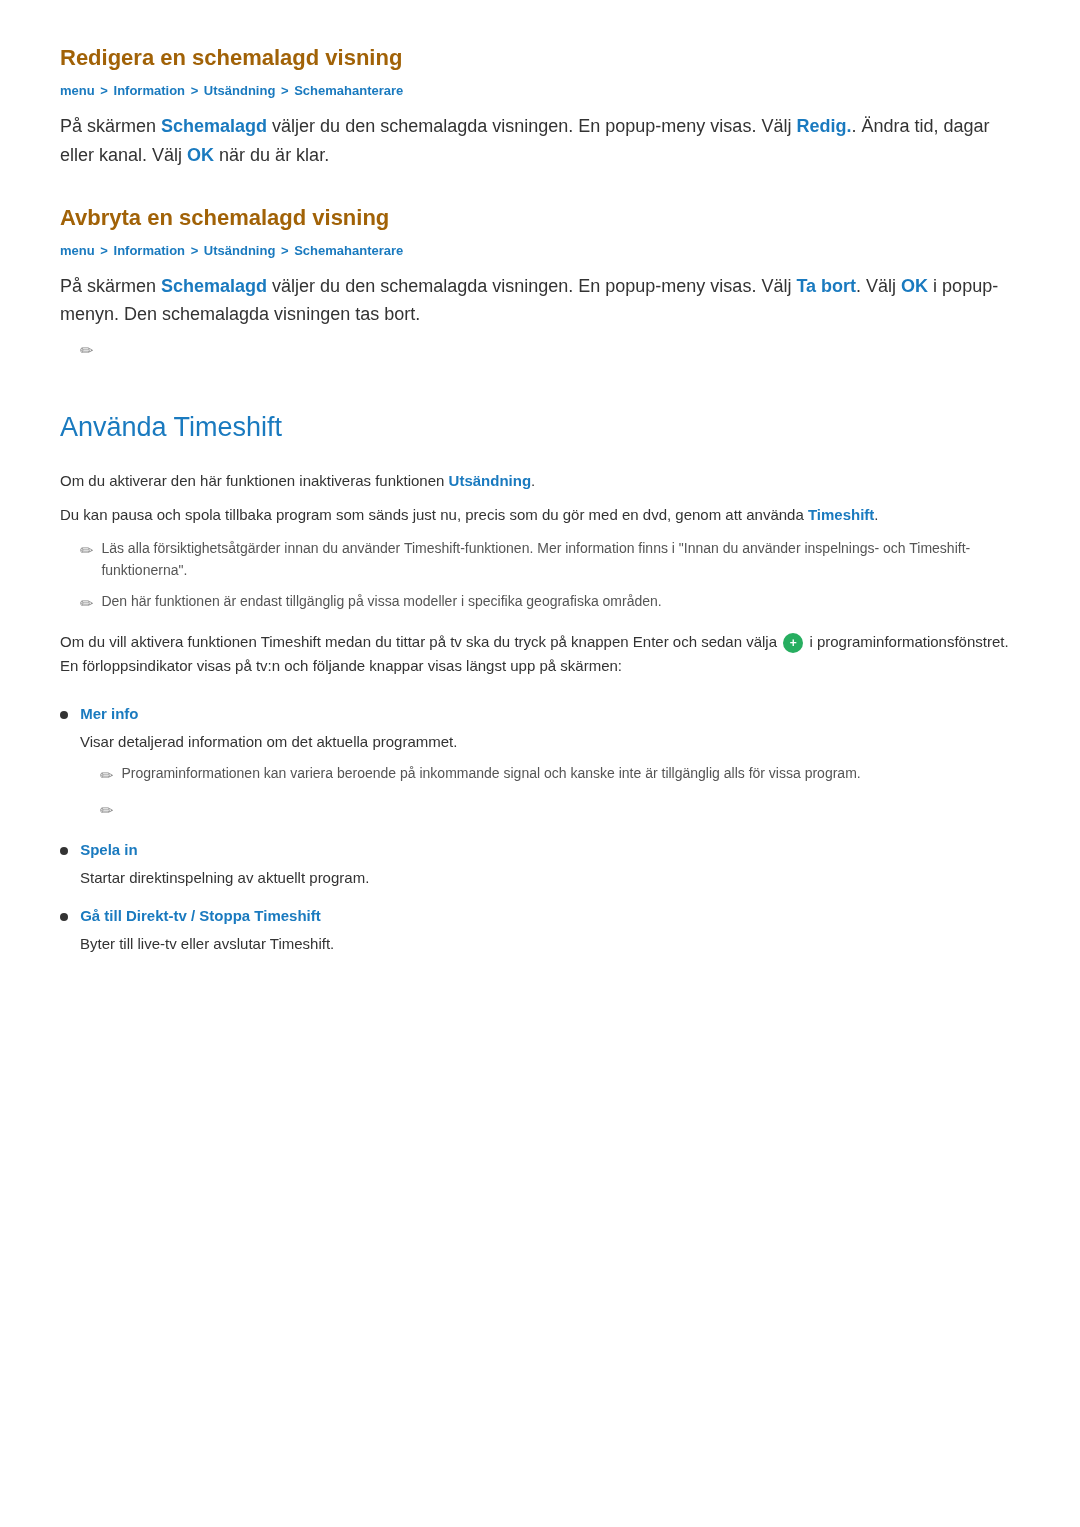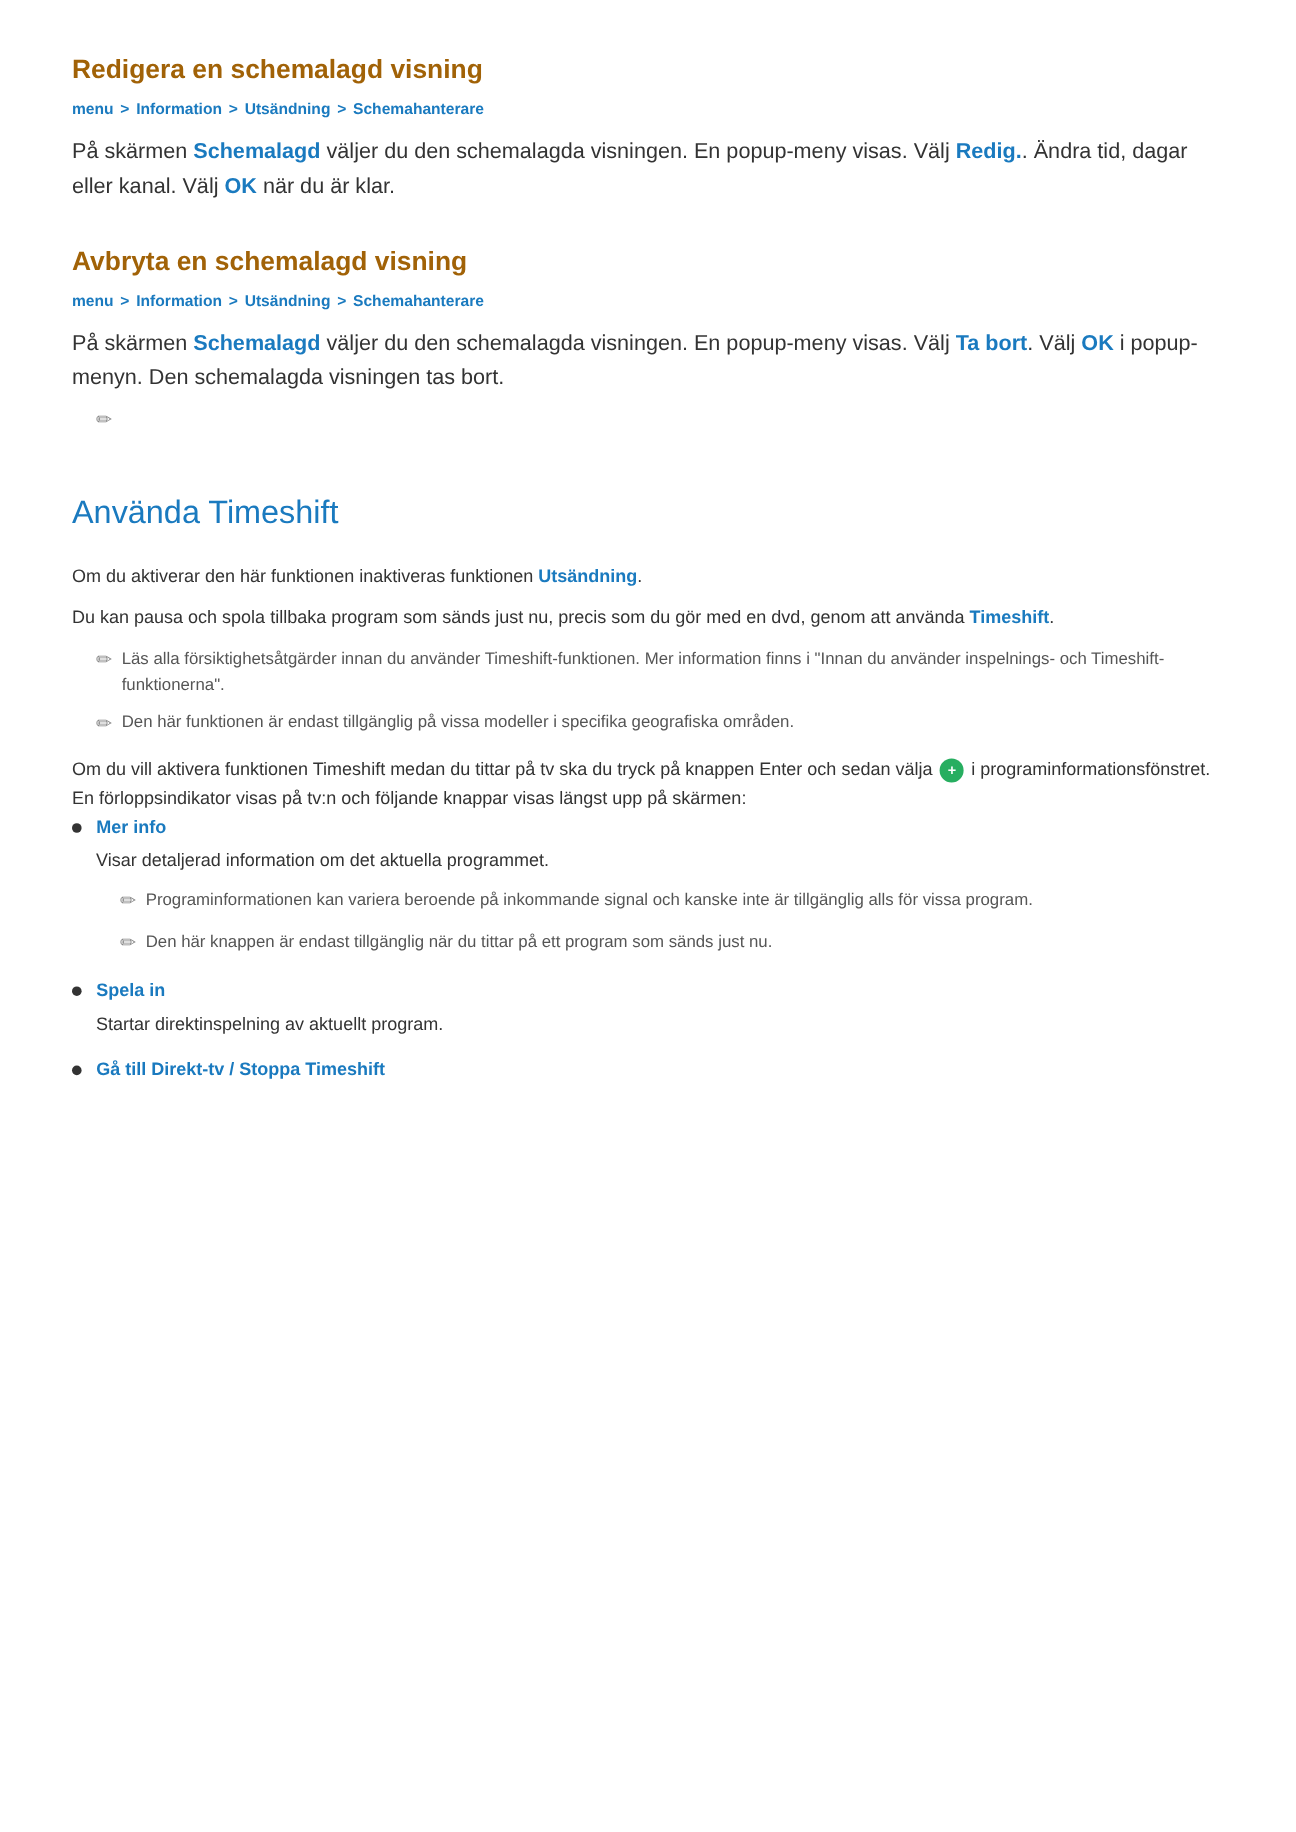--- a/index.html
+++ b/index.html
@@ -166,52 +166,52 @@
 
   <div class="note">
     <span class="note-icon">✏</span>
     <span>Läs alla försiktighetsåtgärder innan du använder Timeshift-funktionen. Mer information finns i "Innan du använder inspelnings- och Timeshift-funktionerna".</span>
   </div>
   <div class="note">
     <span class="note-icon">✏</span>
     <span>Den här funktionen är endast tillgänglig på vissa modeller i specifika geografiska områden.</span>
   </div>
 
-  <p style="margin-top:14px; margin-bottom:0;">
+  <p style="margin-top:14px; margin-bottom:24px;">
     <span>Om du vill aktivera funktionen Timeshift medan du tittar på tv ska du tryck på knappen Enter och sedan välja </span><span class="info-button-icon">+</span><span> i programinformationsfönstret. En förloppsindikator visas på tv:n och följande knappar visas längst upp på skärmen:</span>
   </p>
 
   <ul class="bullet-list">
 
     <li>
       <div>
         <span class="bullet-dot"></span>
         <span class="bullet-item-title">Mer info</span>
       </div>
       <div class="bullet-item-desc">Visar detaljerad information om det aktuella programmet.</div>
       <div class="sub-notes">
         <div class="note">
           <span class="note-icon">✏</span>
           <span>Programinformationen kan variera beroende på inkommande signal och kanske inte är tillgänglig alls för vissa program.</span>
         </div>
         <div class="note">
           <span class="note-icon">✏</span>
-          <span>Den här knappen är endast tillgänglig när du tittar på ett program som sänds just nu.</span>
         </div>
       </div>
     </li>
 
     <li>
       <div>
         <span class="bullet-dot"></span>
         <span class="bullet-item-title">Spela in</span>
       </div>
       <div class="bullet-item-desc">Startar direktinspelning av aktuellt program.</div>
     </li>
 
     <li>
       <div>
         <span class="bullet-dot"></span>
         <span class="bullet-item-title">Gå till Direkt-tv / Stoppa Timeshift</span>
       </div>
+      <div class="bullet-item-desc">Byter till live-tv eller avslutar Timeshift.</div>
     </li>
   </ul>
 </div>
 
 </body></html>

